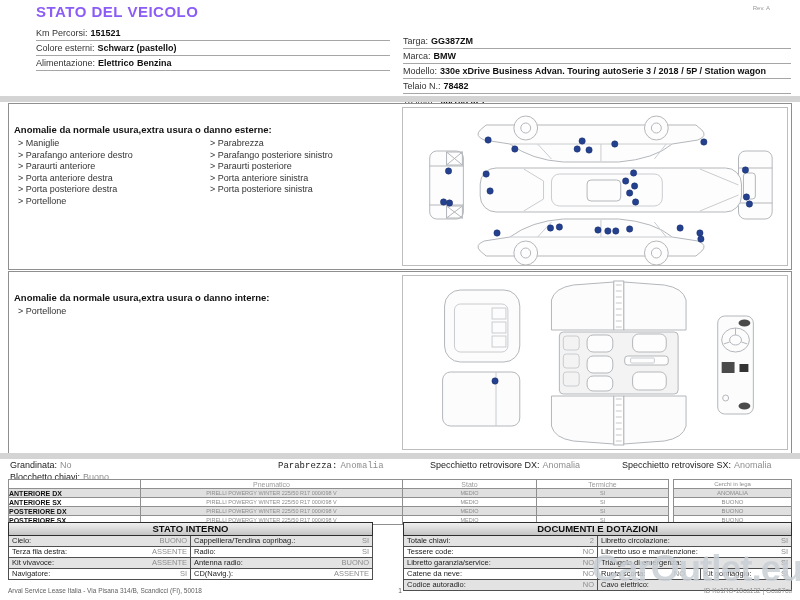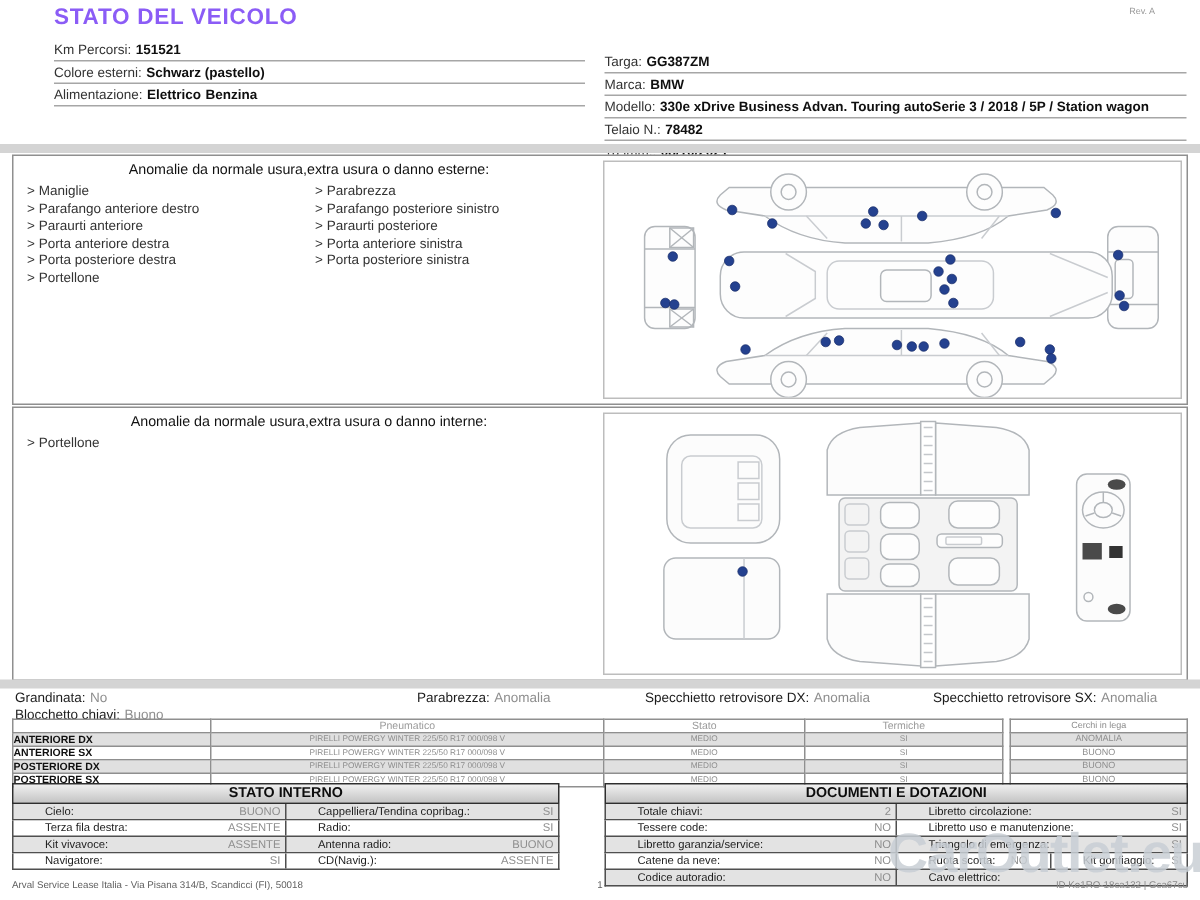--- a/index.html
+++ b/index.html
@@ -14,32 +14,32 @@
   .frow{border-bottom:1px solid #a6a6a6;font-size:9px;padding:2px 0 1px;line-height:11px;color:#333;}
   .frow b{color:#0f0f0f;margin-left:3px;}
   .fuel2{margin-left:55px;}
 
   .divider{position:absolute;left:0;width:800px;height:6px;background:#d4d4d4;}
   .d1{top:96px;} .d2{top:453px;}
 
   .panel{position:absolute;left:8px;width:782px;border:1px solid #8f8f8f;background:#fff;}
   .p1{top:103px;height:165px;} .p2{top:271px;height:181px;}
   .ptext{position:absolute;left:5px;top:2px;width:384px;}
-  .pheading{font-size:9.5px;font-weight:normal;color:#111;margin:2px 0 3px 0;text-align:center;}
+  .pheading{font-size:9.5px;font-weight:bold;color:#111;margin:18px 0 3px 0;}
   .cols{display:flex;}
   .col1{width:192px;} .col2{flex:1;}
   .aitem{font-size:9px;line-height:11.5px;color:#333;padding-left:4px;}
   .aitem::before{content:"> ";color:#333;}
   .diagram{position:absolute;left:393px;top:3px;right:3px;bottom:3px;border:1px solid #bdbdbd;background:#fff;}
   .diagram svg{display:block;width:100%;height:100%;}
 
   .summary{position:absolute;left:10px;top:460px;width:782px;font-size:9px;line-height:11px;}
   .sv{color:#8e8e8e;margin-left:3px;}
   .si0{display:inline-block;width:268px;}
-  .si1{display:inline-block;width:152px;}
+  .si1{display:inline-block;width:152px;font-family:Liberation Mono, monospace;}
   .si2{display:inline-block;width:192px;}
   .si3{display:inline-block;}
 
   .tire-wrap{position:absolute;left:8px;top:479px;width:784px;display:flex;}
   table{border-collapse:collapse;}
   .tmain{width:660px;table-layout:fixed;}
   .tmain td{border:1px solid #8f8f8f;height:8px;padding:0;overflow:hidden;white-space:nowrap;}
   .th{color:#9a9a9a;font-size:7px;text-align:center;height:9px;font-weight:normal;background:#fff;}
   .pos{font-size:7px;font-weight:bold;color:#101010;padding-left:3px;text-align:left;}
   .c{font-size:5.5px;color:#8e8e8e;text-align:center;}
@@ -50,21 +50,21 @@
   .bt{position:absolute;top:522px;}
   .bt-si{left:8px;width:365px;}
   .bt-doc{left:403px;width:389px;}
   .bt-title{background:linear-gradient(180deg,#f0f0f0,#c4c4c4);border:1px solid #2e2e2e;height:12px;line-height:12px;font-size:9.5px;font-weight:bold;text-align:center;color:#0d0d0d;}
   .btr{display:flex;border:1px solid #4f4f4f;border-top:none;height:10px;line-height:10px;font-size:7.5px;background:#fff;}
   .btr.sh{background:#e3e3e3;}
   .pair{display:flex;flex:1;min-width:0;}
   .pair + .pair{border-left:1px solid #4f4f4f;gap:12px;}
   .subpair{display:flex;flex:1;min-width:0;}
   .subpair + .subpair{border-left:1px solid #4f4f4f;}
-  .pl{flex:1;padding-left:21px;color:#1c1c1c;white-space:nowrap;overflow:hidden;}
+  .pl{flex:1;padding-left:3px;color:#1c1c1c;white-space:nowrap;overflow:hidden;}
   .pv{padding:0 3px;color:#8e8e8e;white-space:nowrap;}
 
   .footer{position:absolute;left:8px;right:8px;top:587px;font-size:6.5px;color:#5f5f5f;display:flex;}
   .footer .fl{width:46%;}
   .footer .fc{width:8%;text-align:center;}
   .footer .fr{width:46%;text-align:right;color:#8a8a8a;}
 
   .wm{position:absolute;right:-2px;top:548px;font-size:37px;font-weight:bold;color:#c9cfd5;opacity:.85;letter-spacing:-1px;z-index:9;pointer-events:none;}
 </style>
 </head>

